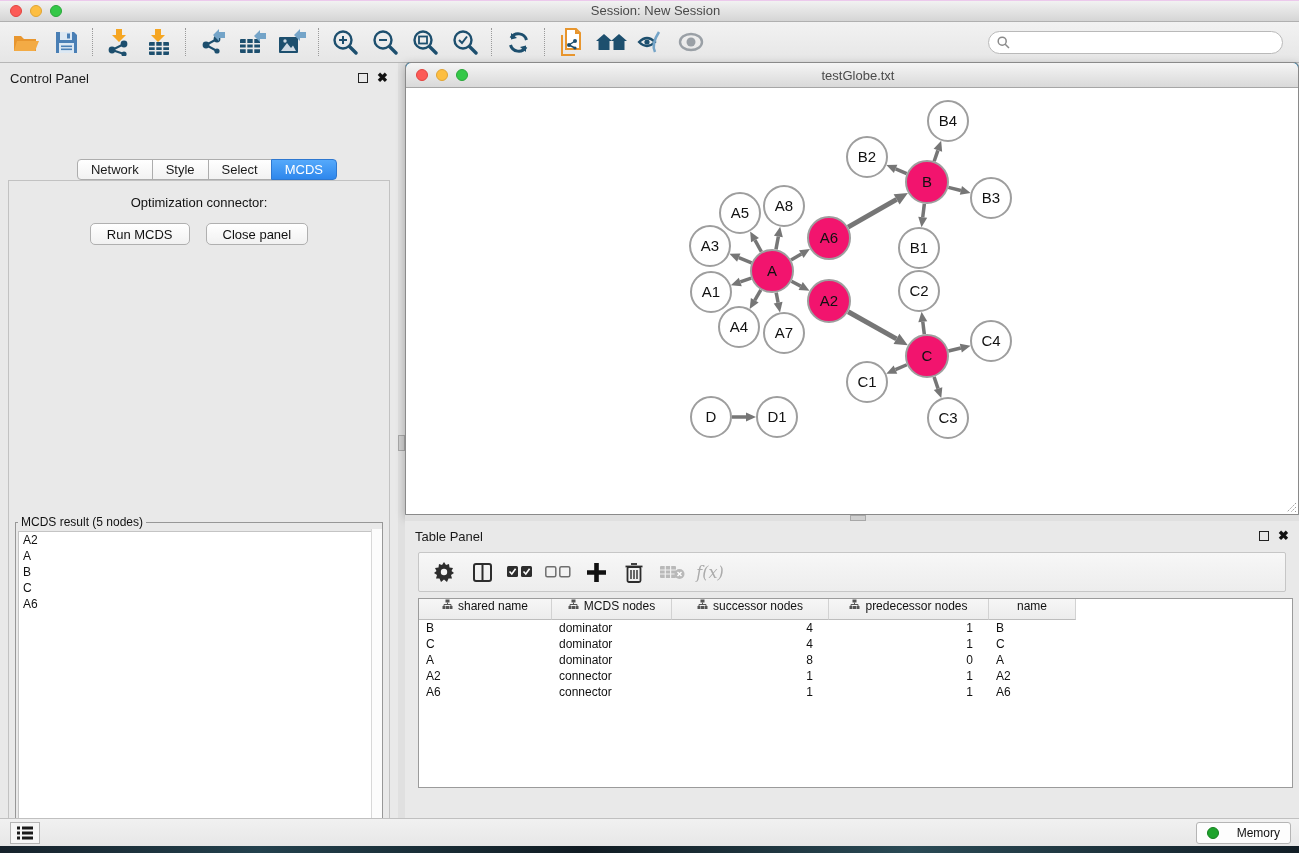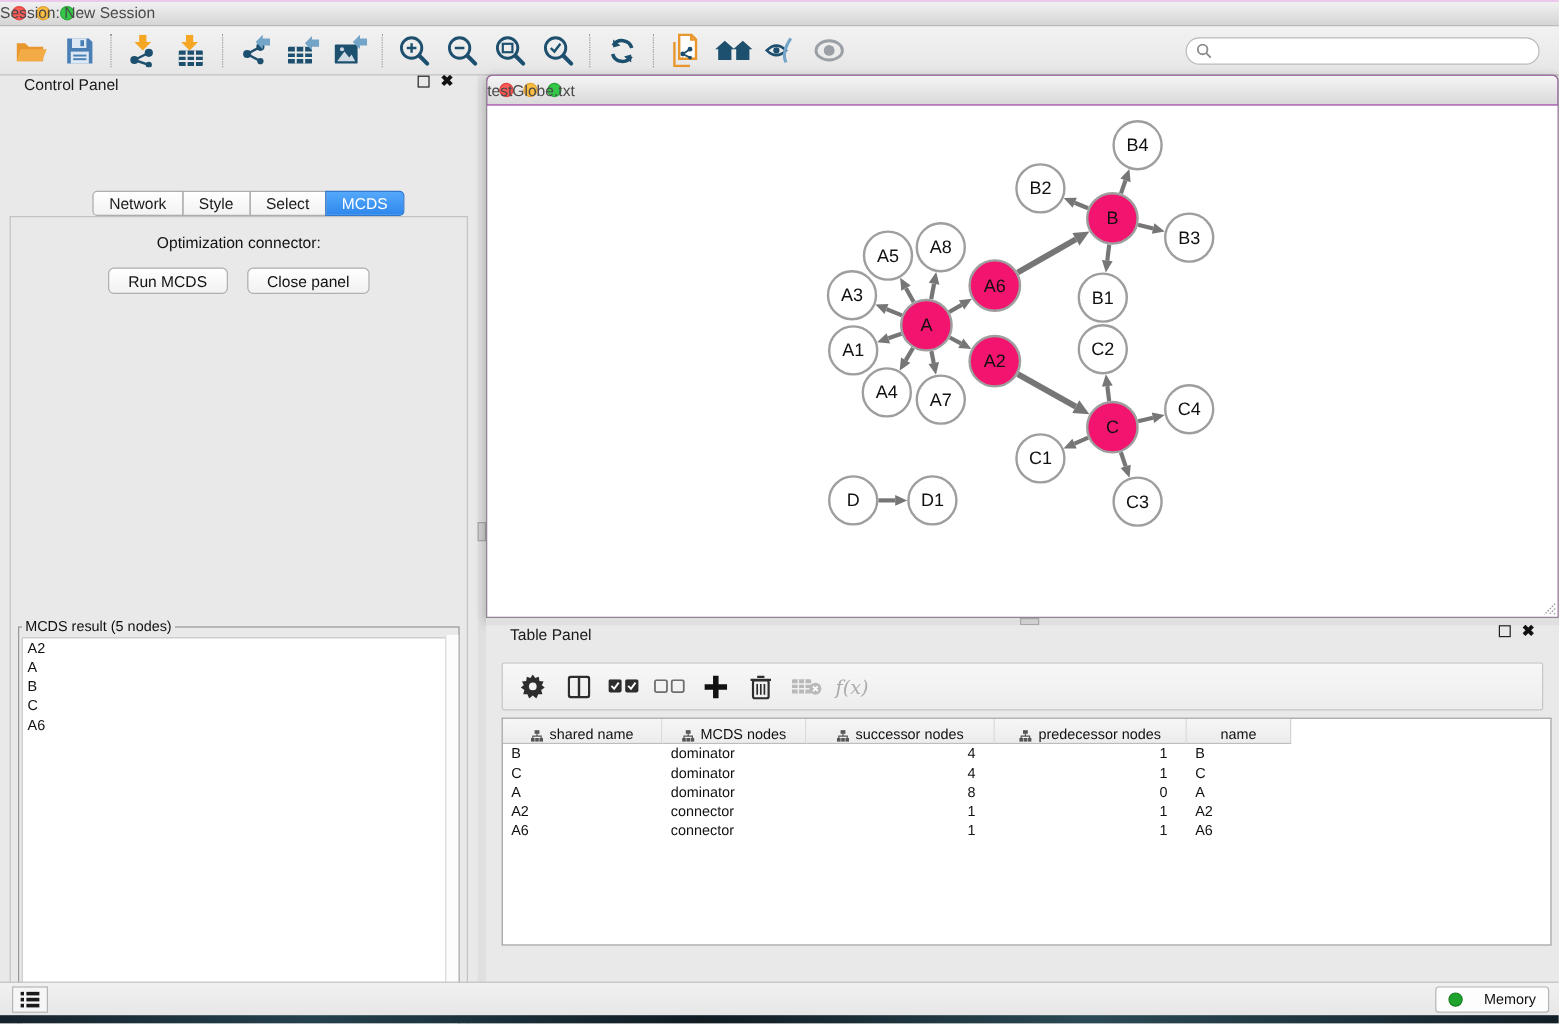--- a/index.html
+++ b/index.html
@@ -8,35 +8,35 @@
 
   
   .titlebar { position:absolute; left:0; top:0; width:1299px; height:22px;
     background:linear-gradient(#ecc9ec 0%, #ecc9ec 6%, #f1f1f1 7%, #d5d5d5 100%);
     border-bottom:1px solid #b0b0b0; display:flex; align-items:center; }
   .tl-group { display:flex; gap:8px; margin-left:10px; }
   .tl { width:12px; height:12px; border-radius:50%; }
   .tl.red { background:#fc5b57; border:1px solid #e2443f; }
   .tl.yel { background:#fdbe41; border:1px solid #e0a433; }
   .tl.grn { background:#34c848; border:1px solid #2aa73a; }
-  .win-title { position:absolute; left:0; right:0; text-align:left; font-size:13px; color:#4a4a4a; }
+  .win-title { position:absolute; left:12px; right:0; text-align:center; font-size:13px; color:#4a4a4a; }
 
   
   .toolbar { position:absolute; left:0; top:22px; width:1299px; height:41px;
     background:linear-gradient(#f2f2f2,#e6e6e6); border-bottom:1px solid #b6b6b6;
     display:flex; align-items:center; padding:0 6px; }
   .tbtn { width:40px; height:34px; display:flex; align-items:center; justify-content:center; cursor:default; }
   .tsep { width:1px; height:28px; border-left:1px dotted #9a9a9a; margin:0 6px; }
   .search-wrap { margin-left:auto; margin-right:10px; width:295px; height:23px; background:#fff;
     border:1px solid #b9b9b9; border-radius:12px; display:flex; align-items:center; padding:0 8px; }
   .search-wrap input { border:none; outline:none; flex:1; font-size:12px; background:transparent; margin-left:5px; font-family:"Liberation Sans",sans-serif; }
 
   
   .control-panel { position:absolute; left:0; top:63px; width:398px; height:755px; background:#e9e9e9; }
-  .panel-head { height:30px; display:flex; align-items:flex-start; padding:0 20px; }
+  .panel-head { height:30px; display:flex; align-items:center; padding:0 10px; }
   .panel-title { font-size:13px; color:#1a1a1a; }
   .panel-head .icons { margin-left:auto; display:flex; gap:9px; align-items:center; }
   .float-ico { width:10px; height:10px; border:1.5px solid #222; display:inline-block; }
   .close-ico { font-size:13px; color:#111; font-weight:bold; line-height:10px; }
 
   .cp-tabs { position:absolute; left:0; top:96px; width:100%; display:flex; justify-content:center; z-index:3; }
   .seg-tab { height:21px; padding:0 13px; font-size:13px; color:#1a1a1a; display:flex; align-items:center;
     background:linear-gradient(#ffffff,#f2f2f2); border:1px solid #adadad; margin-left:-1px; cursor:default; }
   .seg-tab:first-child { border-radius:4px 0 0 4px; margin-left:16px; }
   .seg-tab:last-child { border-radius:0 4px 4px 0; }
@@ -58,41 +58,41 @@
   .result-list { position:absolute; left:2px; top:2px; right:2px; bottom:2px; background:#fff; border:1px solid #c4c4c4; overflow:hidden; }
   .result-item { font-size:12px; color:#111; line-height:16px; padding-left:4px; }
   .result-scroll { position:absolute; right:0; top:0; bottom:0; width:11px; background:#fcfcfc; border-left:1px solid #d8d8d8; }
 
   
   .v-div { position:absolute; left:398px; top:63px; width:7px; height:755px; background:#e0e0e0; }
   .v-thumb { position:absolute; left:0; top:372px; width:7px; height:16px; background:#cfcfcf; border:1px solid #a8a8a8; }
 
   
   .net-window { position:absolute; left:405px; top:62px; width:894px; height:453px;
-    border:1px solid #8a8a8a; border-radius:5px 5px 0 0; box-shadow:0 3px 10px rgba(0,0,0,.28); background:#a21caf; }
+    border:1px solid #8a8a8a; border-radius:5px 5px 0 0; box-shadow:0 3px 10px rgba(0,0,0,.28); background:#0369a1; }
   .net-titlebar { height:25px; background:linear-gradient(#f5f5f5,#d9d9d9); border-bottom:1px solid #a6a6a6;
     border-radius:5px 5px 0 0; display:flex; align-items:center; position:relative; }
   .net-canvas { position:absolute; left:0; top:25px; width:892px; height:426px; background:#fff; }
   .grip { position:absolute; right:1px; bottom:1px; }
 
   
   .h-div { position:absolute; left:405px; top:515px; width:894px; height:6px; background:#e0e0e0; }
   .h-thumb { position:absolute; left:445px; top:0; width:16px; height:6px; background:#cfcfcf; border:1px solid #a8a8a8; }
 
   
   .table-panel { position:absolute; left:405px; top:521px; width:894px; height:297px; background:#e9e9e9; }
   .tp-toolbar { position:absolute; left:13px; top:31px; width:868px; height:40px; background:linear-gradient(#f7f7f7,#ededed);
     border:1px solid #c6c6c6; border-radius:2px; display:flex; align-items:center; padding:0 6px; }
   .tp-btn { width:38px; height:32px; display:flex; align-items:center; justify-content:center; }
   .fx { font-family:"DejaVu Serif", serif; font-style:italic; font-size:16px; color:#ababab; }
 
   .ntable { position:absolute; left:13px; top:77px; width:875px; height:190px; background:#fff; border:1px solid #9b9b9b; overflow:hidden; }
   .thead { display:flex; height:21px; }
   .th { background:linear-gradient(#f6f6f6,#ececec); border-right:1px solid #d2d2d2; border-bottom:1px solid #bdbdbd;
-    display:flex; align-items:flex-end; justify-content:center; gap:5px; font-size:12px; color:#111; }
+    display:flex; align-items:flex-start; justify-content:center; gap:5px; font-size:12px; color:#111; }
   .trow { display:flex; height:16px; align-items:center; }
   .td { font-size:12px; color:#111; white-space:nowrap; overflow:hidden; }
 
   .tp-tabs { position:absolute; left:0; right:0; top:272px; display:flex; justify-content:center; }
 
   
   .status-bar { position:absolute; left:0; top:818px; width:1299px; height:28px;
     background:linear-gradient(#f1f1f1,#e7e7e7); border-top:1px solid #c0c0c0; display:flex; align-items:center; }
   .list-btn { margin-left:10px; width:30px; height:22px; background:#f6f6f6; border:1px solid #b5b5b5;
     display:flex; align-items:center; justify-content:center; }

